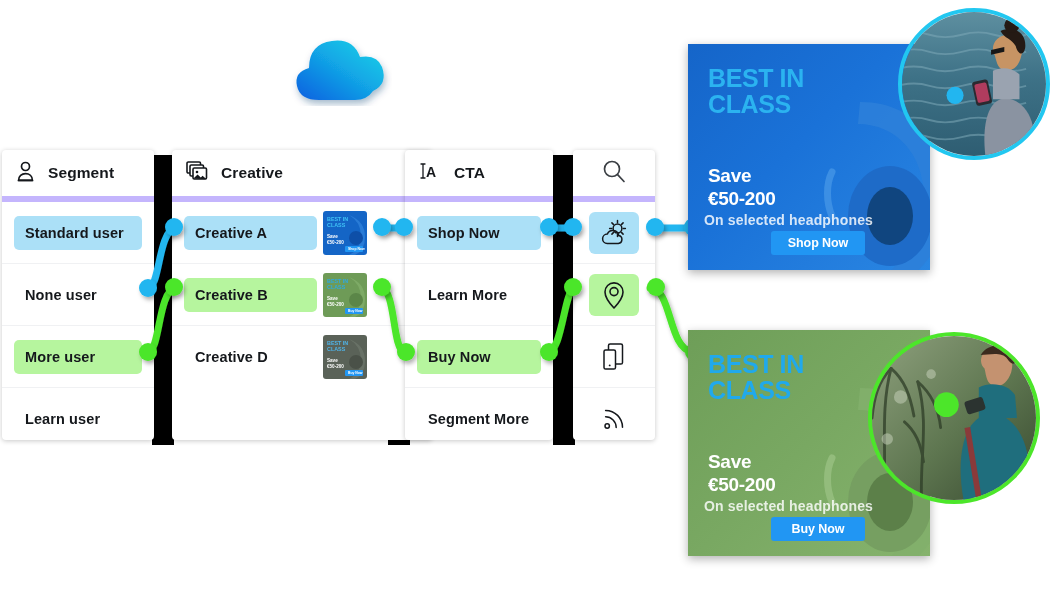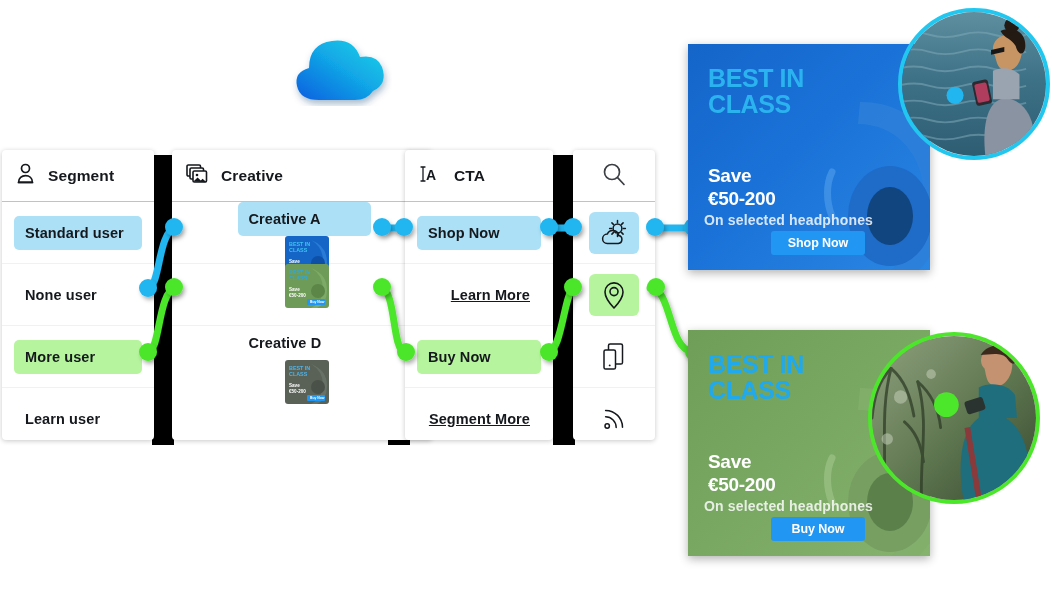--- a/index.html
+++ b/index.html
@@ -21,21 +21,21 @@
     box-shadow:0 1px 5px rgba(0,0,0,.22);
     overflow:hidden;
   }
   .col-segment  { left:2px;   width:152px; height:290px; }
   .col-creative { left:172px; width:260px; height:290px; }
   .col-cta      { left:405px; width:148px; height:290px; }
   .col-icons    { left:573px; width:82px;  height:290px; }
 
   .col-header {
     height:52px; display:flex; align-items:center;
-    padding:0 14px; border-bottom:1px solid #c4b5fd;
+    padding:0 14px; border-bottom:6px solid #c4b5fd;
     gap:13px;
   }
   .col-header .htitle { font-size:15.5px; font-weight:700; color:#15181c; letter-spacing:.1px; }
   .col-header.center { justify-content:center; padding:0; }
 
   .row {
     height:62px; display:flex; align-items:center;
     border-bottom:1px solid #f0f1f3; position:relative;
     padding:0 12px;
   }
@@ -43,24 +43,24 @@
   .row .pill {
     border-radius:5px; padding:9px 11px;
     font-size:14.5px; font-weight:700; color:#15181c;
     letter-spacing:.1px; white-space:nowrap;
   }
   .row .pill.plain { padding-left:11px; }
   .pill.hl-blue  { background:#ABE0F7; }
   .pill.hl-green { background:#B6F59E; }
 
   .col-segment .row .pill { width:128px; }
-  .col-creative .row { padding-right:8px;flex-direction:column; }
+  .col-creative .row { padding-right:8px; }
   .col-creative .row .pill { width:133px; }
   .col-cta .row .pill { width:124px; }
-  .col-cta .row .pill.plain { text-align:right;text-decoration:underline; }
+  .col-cta .row .pill.plain { text-align:left; }
 
   .thumb {
     width:44px; height:44px; border-radius:3px;
     margin-left:6px; position:relative; overflow:hidden;
     flex:0 0 auto;
   }
 
   
   .icon-row {
     height:62px; display:flex; align-items:center; justify-content:center;
@@ -200,20 +200,21 @@
           <text x="4" y="16" font-family="Liberation Sans" font-size="5.4" font-weight="700" fill="#3FC2F5">CLASS</text>
           <text x="4" y="27" font-family="Liberation Sans" font-size="4.6" font-weight="700" fill="#fff">Save</text>
           <text x="4" y="32.5" font-family="Liberation Sans" font-size="4.6" font-weight="700" fill="#fff">€50-200</text>
           <rect x="22" y="35" width="18" height="6" rx="1" fill="#2196F3"></rect>
           <text x="25" y="39.4" font-family="Liberation Sans" font-size="3.4" font-weight="700" fill="#fff">Shop Now</text>
         </svg>
       </span>
     </div>
 
     <div class="row">
+      <span class="pill hl-green">Creative B</span>
       <span class="thumb">
         <svg viewBox="0 0 44 44" width="44" height="44">
           <rect width="44" height="44" fill="#6E9B57"></rect>
           <path d="M26 4 q16 6 16 22 q0 14 -10 18 h-6 q12 -6 12 -19 q0 -14 -12 -21z" fill="#80AD69" opacity=".85"></path>
           <circle cx="33" cy="27" r="7" fill="#5B8648"></circle>
           <text x="4" y="10" font-family="Liberation Sans" font-size="5.4" font-weight="700" fill="#2FA9E0">BEST IN</text>
           <text x="4" y="16" font-family="Liberation Sans" font-size="5.4" font-weight="700" fill="#2FA9E0">CLASS</text>
           <text x="4" y="27" font-family="Liberation Sans" font-size="4.6" font-weight="700" fill="#fff">Save</text>
           <text x="4" y="32.5" font-family="Liberation Sans" font-size="4.6" font-weight="700" fill="#fff">€50-200</text>
           <rect x="22" y="35" width="18" height="6" rx="1" fill="#2196F3"></rect>

